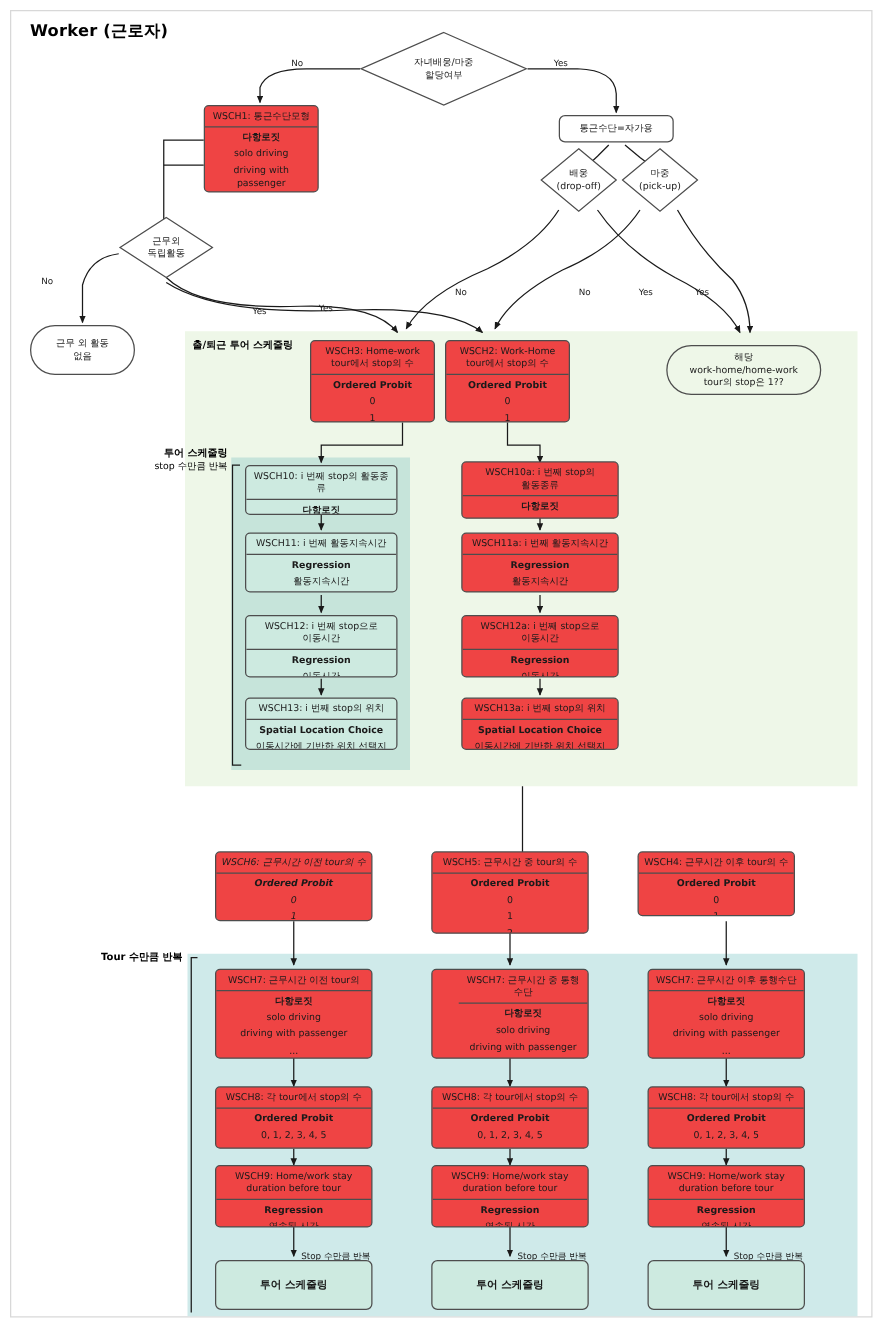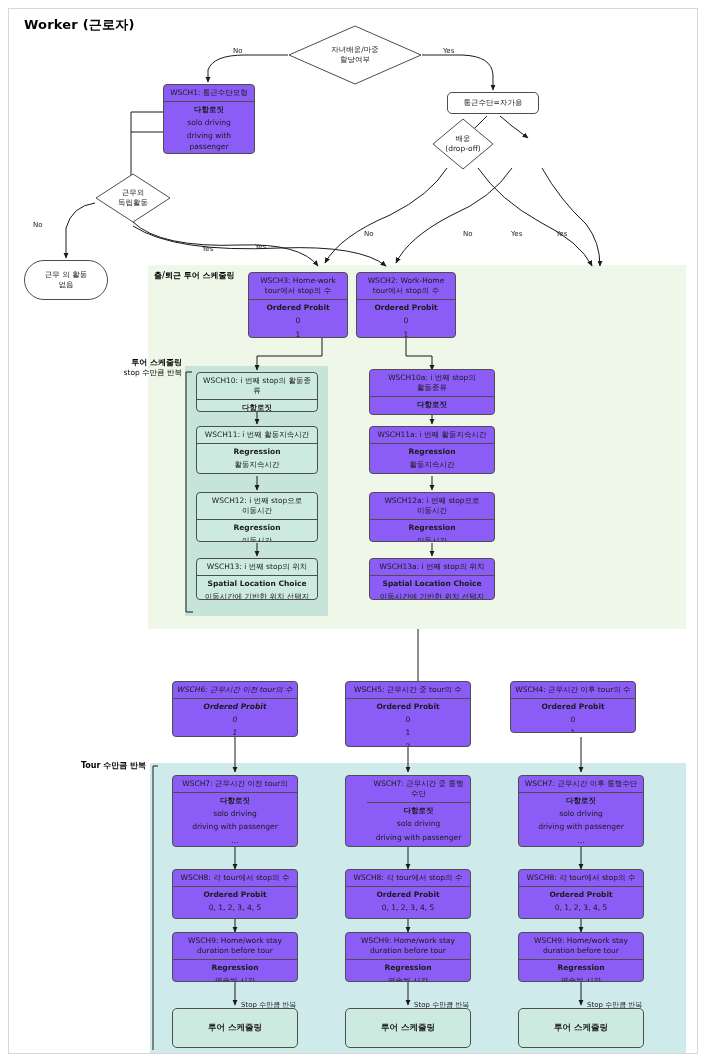--- a/index.html
+++ b/index.html
@@ -12,21 +12,21 @@
   svg.layer{position:absolute;left:0;top:0;width:706px;height:1062px;pointer-events:none;}
 
   
   .region{position:absolute;box-sizing:border-box;}
   .region.green{background:#eef7e8;}
   .region.teal{background:#c6e4da;}
   .region.blue{background:#cfeaea;}
 
   
   .node{position:absolute;box-sizing:border-box;border:1px solid #4d4d4d;border-radius:4px;
-        background:#8b5cf6;display:flex;flex-direction:column;align-items:stretch;
+        background:#ef4444;display:flex;flex-direction:column;align-items:stretch;
         font-size:7.5px;color:#1a1a1a;line-height:1.35;overflow:hidden;}
   .node .hdr{padding:3px 4px 3px 4px;text-align:center;border-bottom:1px solid #4d4d4d;}
   .node .body{padding:3px 4px 4px 4px;text-align:center;display:flex;flex-direction:column;gap:3px;flex:1;justify-content:flex-start;}
   .node .body .strong{font-weight:bold;}
   .node.tealfill{background:#cdeae0;}
 
   
   .stadium{position:absolute;box-sizing:border-box;border:1px solid #4d4d4d;border-radius:999px;
            background:#ffffff;display:flex;align-items:center;justify-content:center;text-align:center;
            font-size:7.5px;color:#1a1a1a;line-height:1.35;padding:2px 6px;}
@@ -163,20 +163,29 @@
   <div class="diamond" style="left:432px;top:118px;width:62px;height:52px;">
     <svg width="62" height="52">
         <polygon points="31,1 61,26 31,51 1,26" fill="#ffffff" stroke="#4d4d4d" stroke-width="1"></polygon>
       </svg>
     <div class="dlabel">
       <span>배웅</span><br>
       <span>(drop-off)</span>
     </div>
   </div>
 
+  <div class="diamond" style="left:497px;top:118px;width:62px;height:52px;">
+    <svg width="62" height="52">
+        <polygon points="31,1 61,26 31,51 1,26" fill="#ffffff" stroke="#4d4d4d" stroke-width="1"></polygon>
+      </svg>
+    <div class="dlabel">
+      <span>마중</span><br>
+      <span>(pick-up)</span>
+    </div>
+  </div>
 
   <div class="edgelabel" style="left:233px;top:47px;">No</div>
   <div class="edgelabel" style="left:443px;top:47px;">Yes</div>
   <div class="edgelabel" style="left:33px;top:221px;">No</div>
   <div class="edgelabel" style="left:202px;top:245px;">Yes</div>
   <div class="edgelabel" style="left:255px;top:243px;">Yes</div>
   <div class="edgelabel" style="left:364px;top:230px;">No</div>
   <div class="edgelabel" style="left:463px;top:230px;">No</div>
   <div class="edgelabel" style="left:511px;top:230px;">Yes</div>
   <div class="edgelabel" style="left:556px;top:230px;">Yes</div>
@@ -197,20 +206,27 @@
 
   <div class="stadium" style="left:24px;top:260px;width:84px;height:40px;">
     <div>
       <span>근무 외 활동</span><br>
       <span>없음</span>
     </div>
   </div>
 
   <div class="boldlabel" style="left:154px;top:270px;">출/퇴근 투어 스케줄링</div>
 
+  <div class="stadium ongreen" style="left:533px;top:276px;width:124px;height:40px;">
+    <div>
+      <span>해당</span><br>
+      <span>work-home/home-work</span><br>
+      <span>tour의 stop은 1??</span>
+    </div>
+  </div>
 
   <div class="node" style="left:248px;top:272px;width:100px;height:66px;">
     <div class="hdr">
       <span>WSCH3: Home-work</span><br>
       <span>tour에서 stop의 수</span>
     </div>
     <div class="body">
       <div class="strong">Ordered Probit</div>
       <div>0</div>
       <div>1</div>

